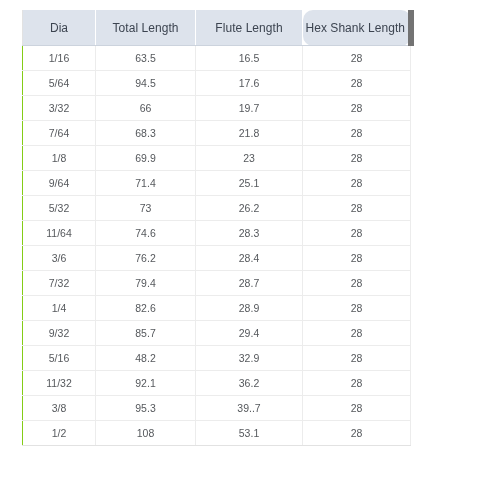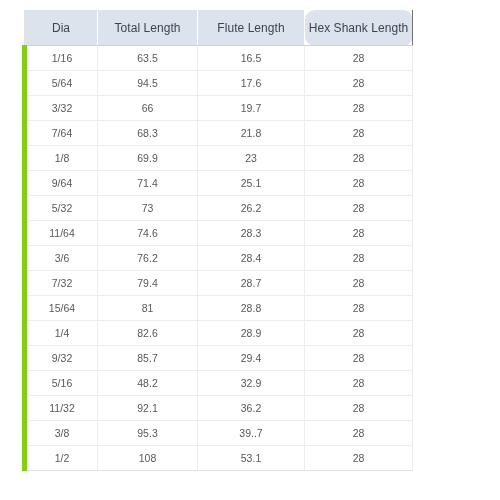--- a/index.html
+++ b/index.html
@@ -38,40 +38,40 @@
     font-weight: 400;
     text-align: center;
     height: 35px;
     padding: 0 0;
     border-right: 1px solid #ffffff;
     border-bottom: 1px solid #ccd3dd;
     letter-spacing: 0.05px;
     white-space: nowrap;
   }
   table#spec-table thead th:last-child {
-    border-right: 1px solid #737373;
+    border-right: 6px solid #737373;
     border-radius: 10px;
   }
   table#spec-table thead th:first-child {
     border-left: 1px solid #e2e2e2;
   }
 
   table#spec-table tbody td {
     height: 24px;
     font-size: 10.5px;
     color: #55585c;
     text-align: center;
     padding: 0 4px;
     border-bottom: 1px solid #ececec;
     border-right: 1px solid #ececec;
     background: #ffffff;
     white-space: nowrap;
   }
   table#spec-table tbody td:first-child {
-    border-left: 5px solid #84cc16;
+    border-left: 1px solid #84cc16;
   }
   table#spec-table tbody tr:last-child td {
     border-bottom: 1px solid #e2e2e2;
   }
 </style>
 </head>
 <body>
 
 <div id="table-wrap">
   <table id="spec-table">
@@ -144,26 +144,20 @@
           <td>28.4</td>
           <td>28</td>
         </tr>
         <tr>
           <td>7/32</td>
           <td>79.4</td>
           <td>28.7</td>
           <td>28</td>
         </tr>
         <tr>
-          <td>15/64</td>
-          <td>81</td>
-          <td>28.8</td>
-          <td>28</td>
-        </tr>
-        <tr>
           <td>1/4</td>
           <td>82.6</td>
           <td>28.9</td>
           <td>28</td>
         </tr>
         <tr>
           <td>9/32</td>
           <td>85.7</td>
           <td>29.4</td>
           <td>28</td>

